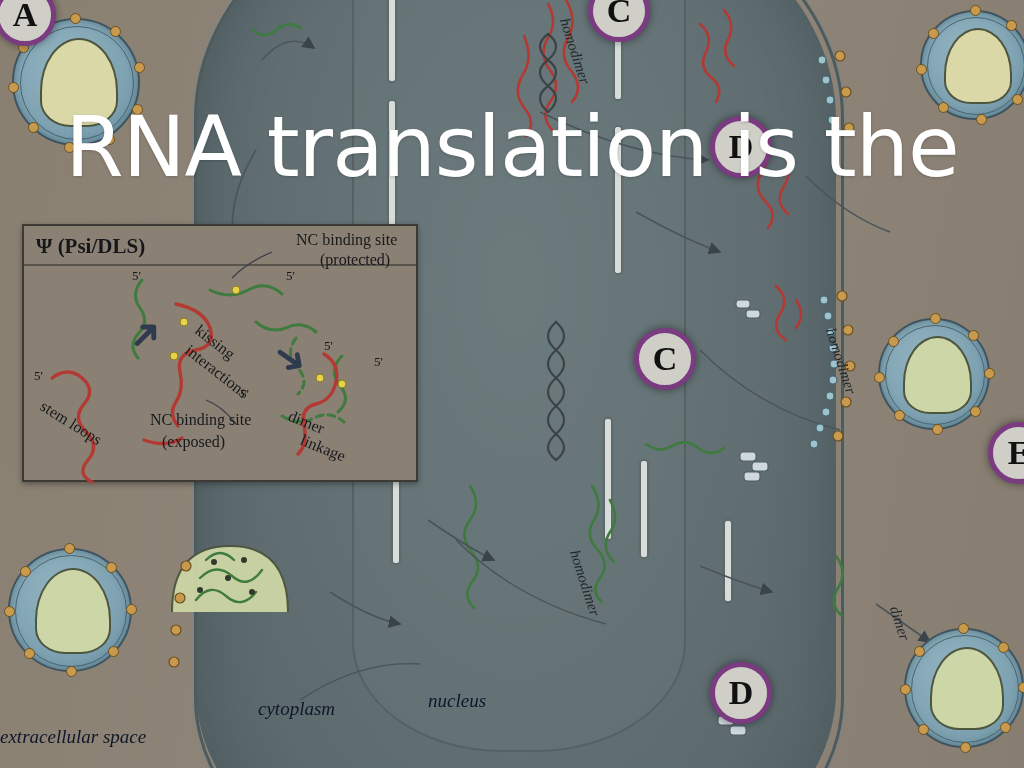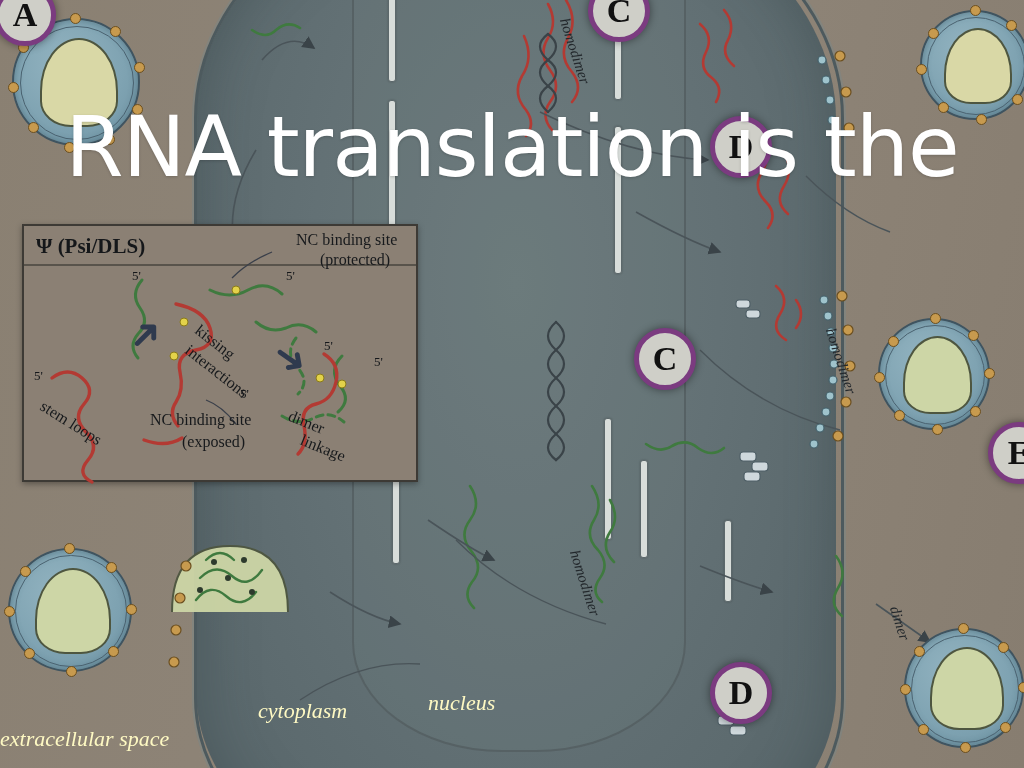--- a/index.html
+++ b/index.html
@@ -72,21 +72,21 @@
     position:absolute;width:52px;height:52px;border-radius:50%;
     background:#cfcfc8;border:5px solid #7b3b80;
     display:flex;align-items:center;justify-content:center;
     font-family:"Liberation Serif",serif;font-weight:bold;font-size:34px;color:#111;
     box-shadow:0 0 8px rgba(0,0,0,.45);
   }
 
   
   .bglabel{
     position:absolute;font-family:"Liberation Serif",serif;font-style:italic;
-    font-size:22px;color:#fef9c3;white-space:nowrap;
+    font-size:19px;color:#0f172a;white-space:nowrap;
   }
   .rotlabel{
     position:absolute;font-family:"Liberation Serif",serif;font-style:italic;
     font-size:15px;color:#23282c;white-space:nowrap;
   }
 
   
   .inset{
     position:absolute;left:22px;top:224px;width:392px;height:254px;
     background:#8b8074;border:2px solid #3d3a35;
@@ -366,21 +366,21 @@
 
       <div class="arrowbig" style="left:104px;top:88px;transform:rotate(-45deg);">➜</div>
       <div class="arrowbig" style="left:250px;top:112px;transform:rotate(35deg);">➜</div>
 
       <div class="ilabel" style="left:272px;top:6px;">NC binding site</div>
       <div class="ilabel" style="left:296px;top:26px;">(protected)</div>
       <div class="ilabel" style="left:178px;top:96px;transform:rotate(38deg);transform-origin:left top;">kissing</div>
       <div class="ilabel" style="left:168px;top:116px;transform:rotate(38deg);transform-origin:left top;">interactions</div>
       <div class="ilabel" style="left:22px;top:172px;transform:rotate(32deg);transform-origin:left top;">stem loops</div>
       <div class="ilabel" style="left:126px;top:186px;">NC binding site</div>
-      <div class="ilabel" style="left:158px;top:208px;">(exposed)</div>
+      <div class="ilabel" style="left:138px;top:208px;">(exposed)</div>
       <div class="ilabel" style="left:268px;top:182px;transform:rotate(22deg);transform-origin:left top;">dimer</div>
       <div class="ilabel" style="left:280px;top:206px;transform:rotate(22deg);transform-origin:left top;">linkage</div>
 
       <div class="tick" style="left:108px;top:42px;">5'</div>
       <div class="tick" style="left:262px;top:42px;">5'</div>
       <div class="tick" style="left:10px;top:142px;">5'</div>
       <div class="tick" style="left:216px;top:160px;">5'</div>
       <div class="tick" style="left:300px;top:112px;">5'</div>
       <div class="tick" style="left:350px;top:128px;">5'</div>
     </div>

